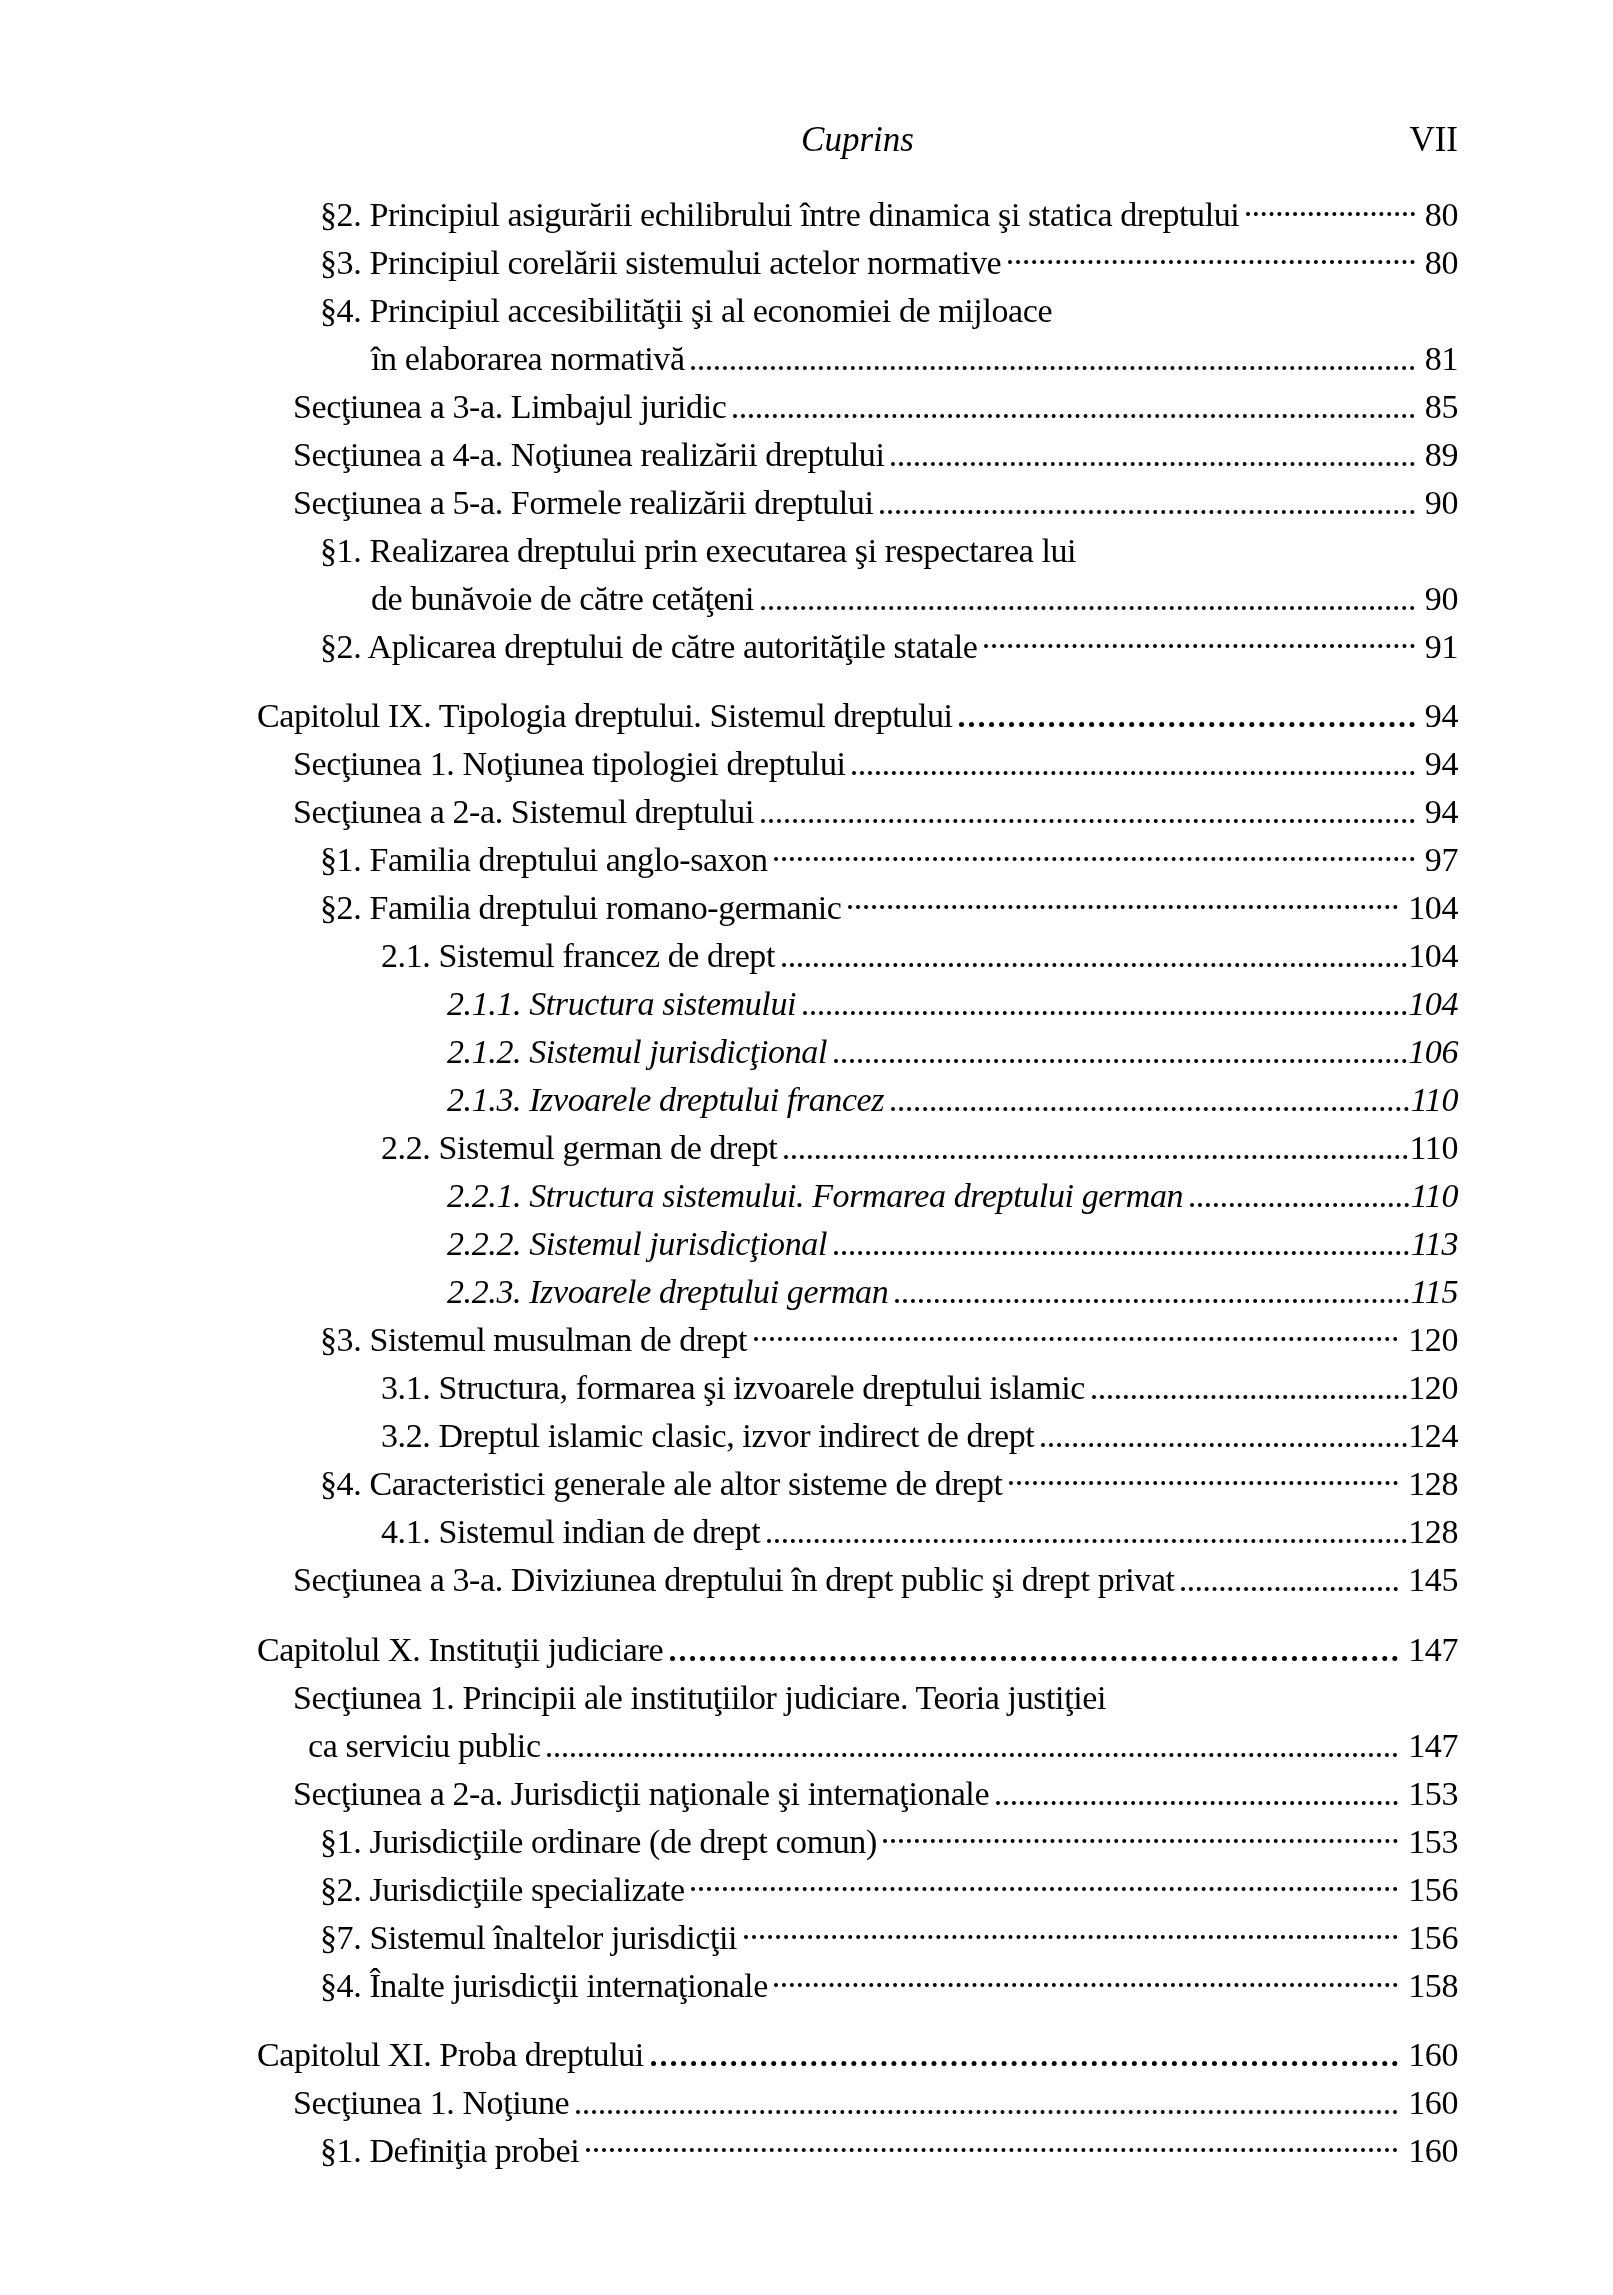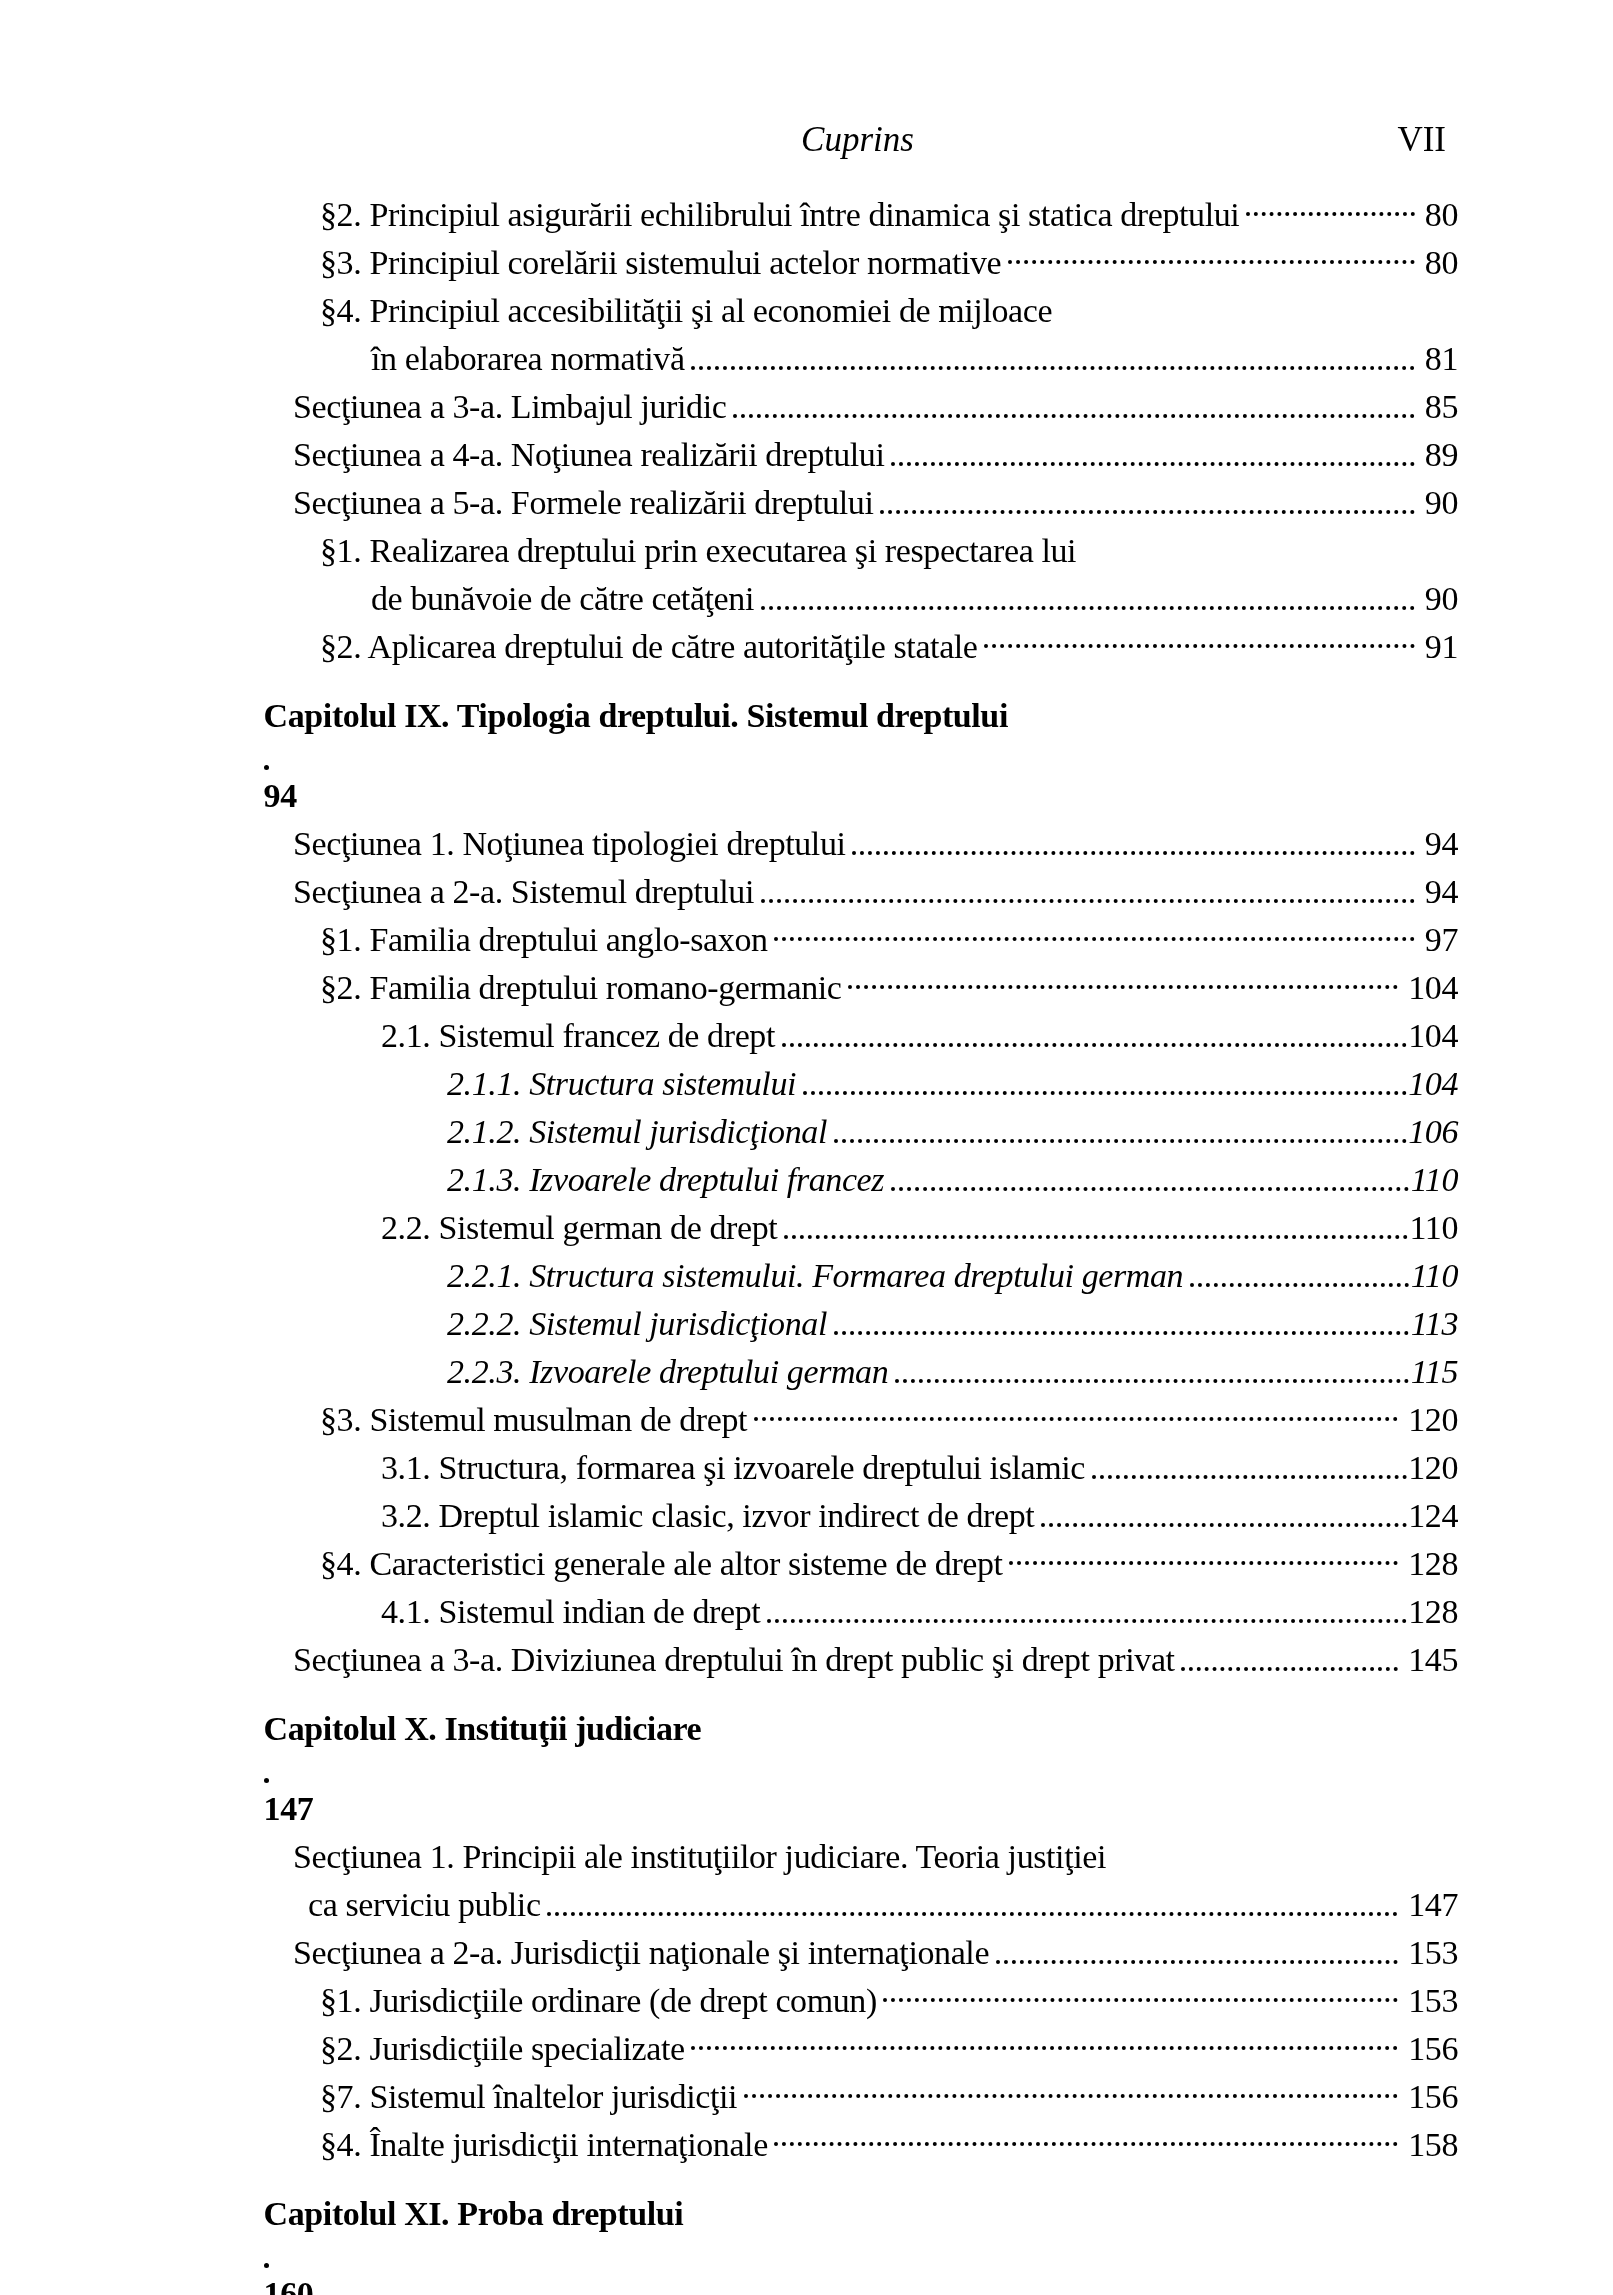--- a/index.html
+++ b/index.html
@@ -29,35 +29,35 @@
     font-size: 35px;
     margin-bottom: 26.5px;
   }
   .header .title {
     display: block;
     text-align: center;
     font-style: italic;
   }
   .header .folio {
     position: absolute;
-    right: 12px;
+    right: 0;
     top: 0;
     font-style: normal;
   }
   .toc {
     font-size: 34px;
     letter-spacing: -0.4px;
   }
   .row {
     display: flex;
     align-items: baseline;
     line-height: 48px;
   }
   .row.gap { margin-top: 21.5px; }
-  .row.bold { font-weight: bold; flex-direction: column; }
+  .row.bold { font-weight: normal; }
   .t { white-space: pre; flex: 0 0 auto; }
   .leader {
     flex: 1 1 25px;
     min-width: 3.3px;
     height: 0;
     border-bottom: 4.1px dotted #000;
     margin: 0 10px 1.7px 6.6px;
   }
   .row.tight .leader { margin-right: 1.7px; }
   .row.bold .leader { border-bottom-width: 5px; }

